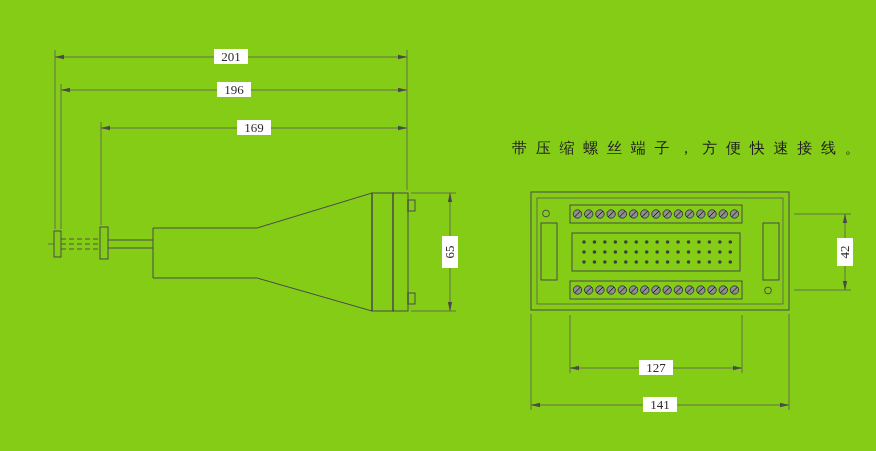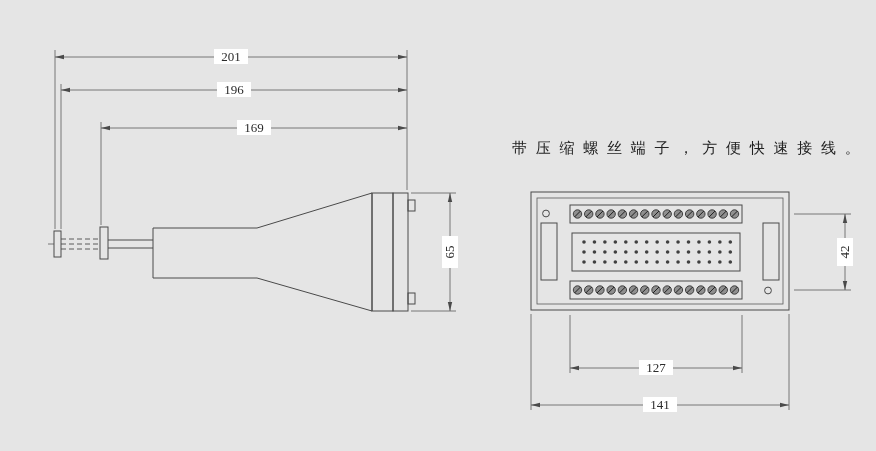--- a/index.html
+++ b/index.html
@@ -1,16 +1,16 @@
 <!DOCTYPE html>
 <html><head>
 <meta charset="utf-8">
 <style>
   html,body{margin:0;padding:0;background:#fff;}
-  #canvas{position:relative;width:876px;height:451px;background:#e5e5e5;overflow:hidden;}
+  #canvas{position:relative;width:876px;height:451px;background:#84cc16;overflow:hidden;}
   svg{display:block;}
   .ln{stroke:#4a4a4a;stroke-width:1;fill:none;}
   .thin{stroke:#5a5a5a;stroke-width:0.8;fill:none;}
   .dash{stroke:#4a4a4a;stroke-width:0.9;fill:none;stroke-dasharray:5 3;}
   .arrow{fill:#4a4a4a;stroke:none;}
   .mask{fill:#ffffff;stroke:none;}
   text.dim{font-family:"Liberation Serif", serif;font-size:13px;fill:#2b2b2b;}
   text.cjk{font-family:"DejaVu Sans", sans-serif;font-size:15px;fill:#222;letter-spacing:2px;}
   .term{fill:#8f8f8f;stroke:#333;stroke-width:0.9;}
   .slot{stroke:#1f1f1f;stroke-width:1;}

